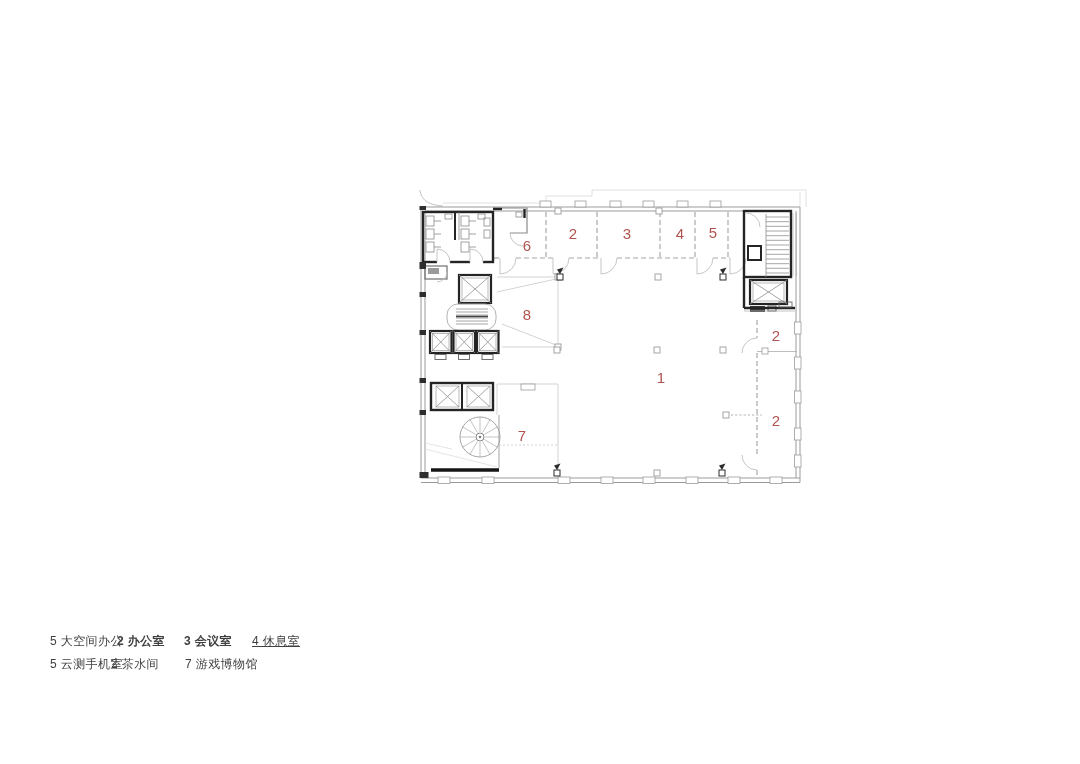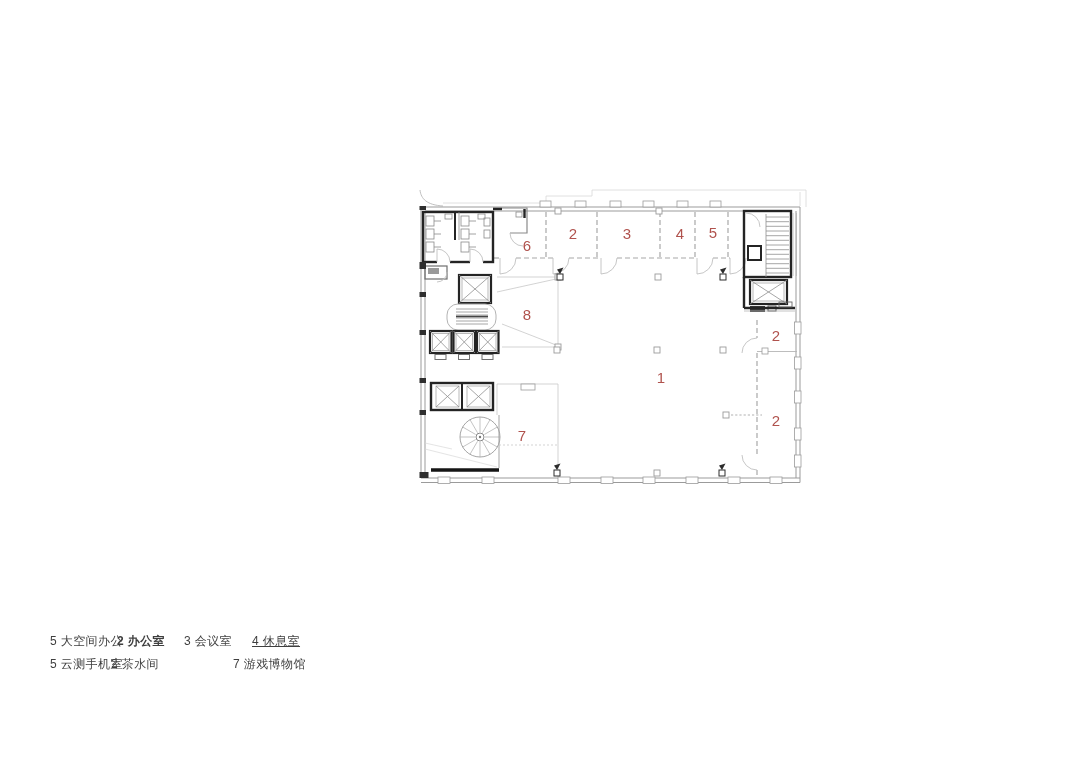--- a/index.html
+++ b/index.html
@@ -267,20 +267,20 @@
       <text class="room-label" x="661" y="383">1</text>
       <text class="room-label" x="776" y="341">2</text>
       <text class="room-label" x="776" y="426">2</text>
       <text class="room-label" x="522" y="441">7</text>
     </g>
   </svg>
 
   <div class="legend">
     <span class="legend-item" style="left:50px;top:633px;">5 大空间办公</span>
     <span class="legend-item" style="left:117px;top:633px;font-weight:bold;">2 办公室</span>
-    <span class="legend-item" style="left:184px;top:633px;">3 会议室</span>
+    <span class="legend-item" style="left:184px;top:633px;font-weight:bold;">3 会议室</span>
     <span class="legend-item" style="left:252px;top:633px;text-decoration:underline;">4 休息室</span>
     <span class="legend-item" style="left:50px;top:656px;">5 云测手机室</span>
     <span class="legend-item" style="left:111px;top:656px;">2 茶水间</span>
-    <span class="legend-item" style="left:185px;top:656px;margin-left:48px;">7 游戏博物馆</span>
+    <span class="legend-item" style="left:185px;top:656px;">7 游戏博物馆</span>
   </div>
 
 </div>
 
 </body></html>

